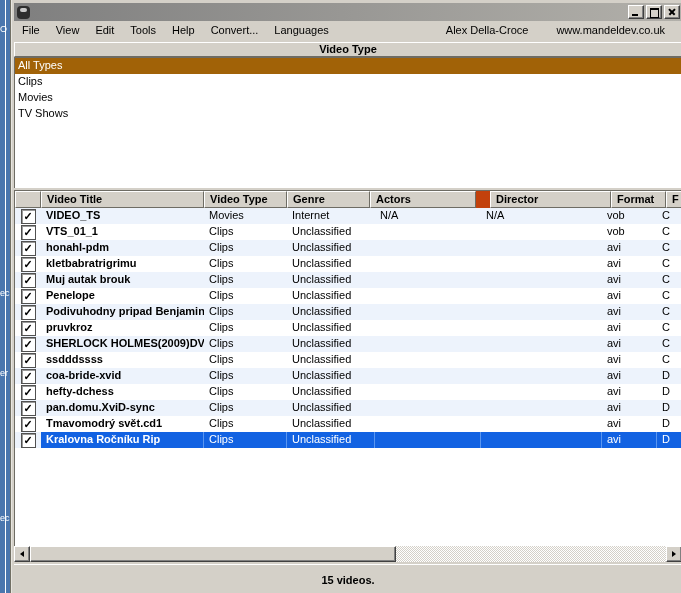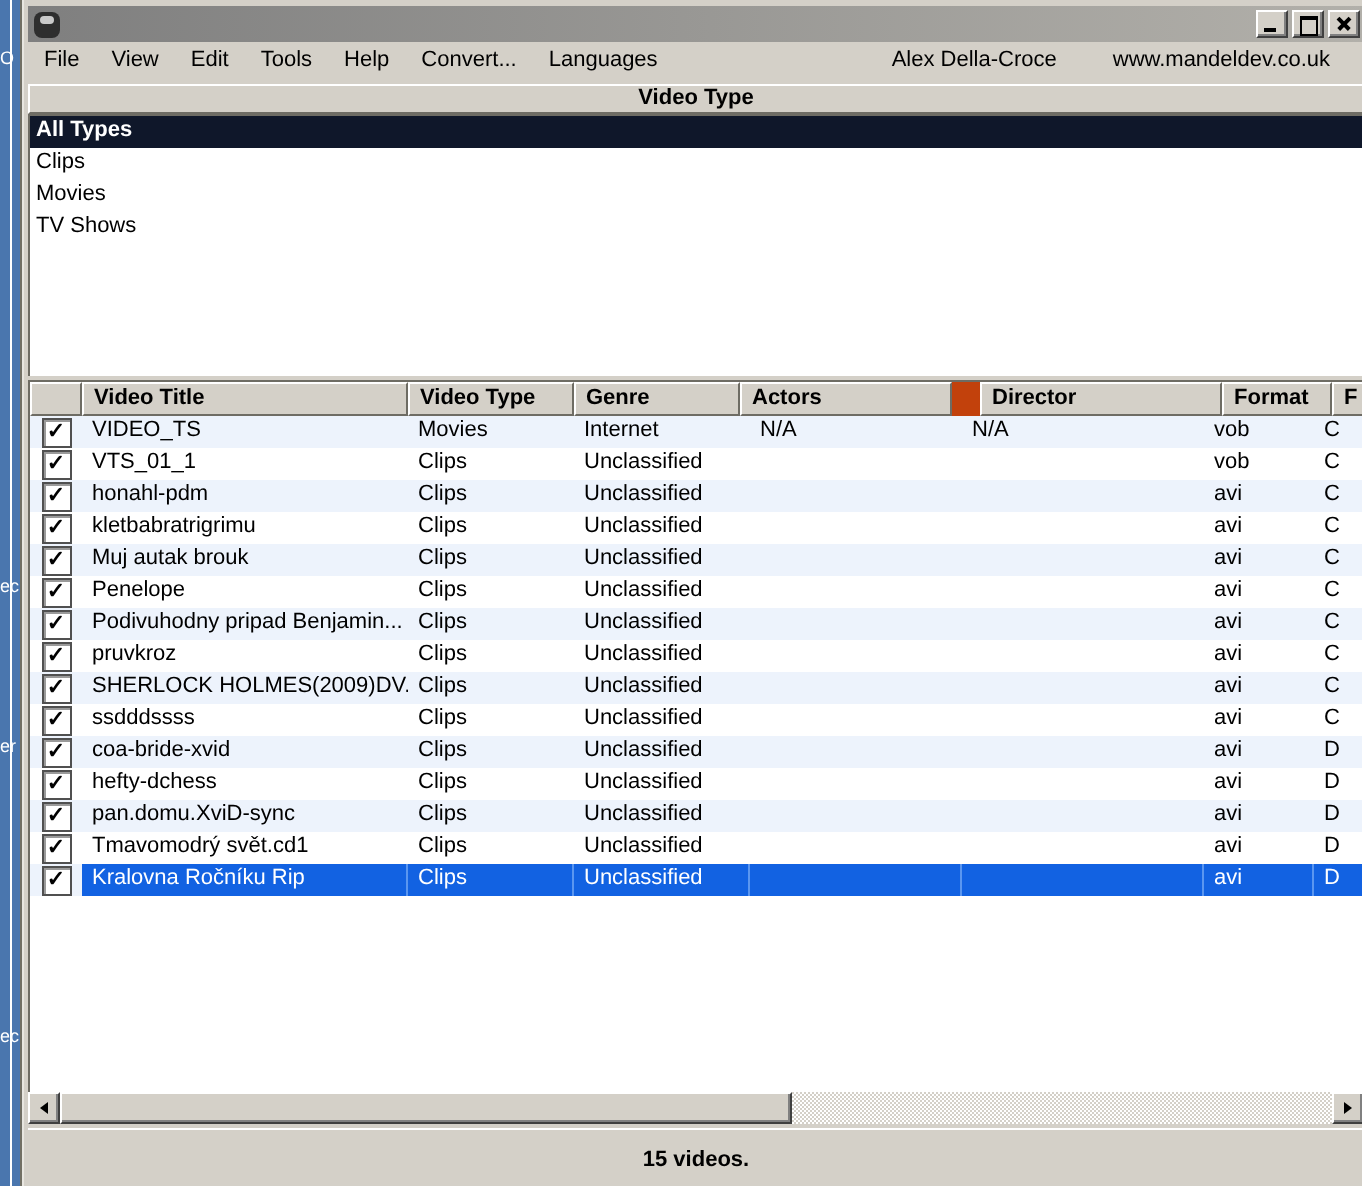--- a/index.html
+++ b/index.html
@@ -39,33 +39,33 @@
   .menu-right.first{margin-left:auto;margin-right:28px;}
   .menu-right.last{margin-right:0;}
 
   
   .vt-header{position:absolute;left:3px;top:42px;right:0;height:13px;background:#D4D0C8;
              border:1px solid;border-color:#fff #6E6C64 #6E6C64 #fff;
              font-weight:bold;text-align:center;line-height:13px;}
   .vt-list{position:absolute;left:3px;top:57px;right:0;height:130px;background:#fff;
            border-top:1px solid #6E6C64;border-left:1px solid #6E6C64;overflow:hidden;}
   .vt-item{height:16px;line-height:15px;padding-left:3px;}
-  .vt-item.selected{background:#0f172a;color:#fff;font-weight:bold;}
+  .vt-item.selected{background:#a16207;color:#fff;}
 
   
   .table-panel{position:absolute;left:3px;top:190px;right:0;height:355px;background:#fff;
                border-top:1px solid #6E6C64;border-left:1px solid #6E6C64;overflow:hidden;}
   .thead{display:flex;height:17px;background:#c2410c;}
   .hcell{background:#D4D0C8;border:1px solid;border-color:#fff #6E6C64 #6E6C64 #fff;
          font-weight:bold;padding:1px 0 0 5px;box-sizing:border-box;overflow:hidden;white-space:nowrap;flex:0 0 auto;}
   .trow{display:flex;height:16px;line-height:15px;}
   .trow:nth-child(odd){background:#EDF3FC;}
   .cell{box-sizing:border-box;overflow:hidden;white-space:nowrap;padding-left:5px;flex:0 0 auto;}
   .c-check{width:26px;display:flex;align-items:center;justify-content:center;padding:0;}
-  .c-title{width:163px;}
+  .c-title{width:163px;font-weight:bold;}
   .c-type{width:83px;}
   .c-genre{width:88px;}
   .c-actors{width:106px;}
   .c-director{width:121px;}
   .c-format{width:55px;}
   .c-path{flex:1 1 auto;width:auto;}
   .w-check{width:26px;} .w-title{width:163px;} .w-type{width:83px;} .w-genre{width:83px;}
   .w-actors{width:106px;} .w-director{width:121px;margin-left:14px;} .w-format{width:55px;} .w-path{flex:1 1 auto;border-right:none;}
   .trow.sel .cell:not(.c-check){background:#1262E2;color:#fff;border-right:1px solid #5A96F0;}
   .checkbox{width:13px;height:13px;background:#fff;border:1px solid #505050;

